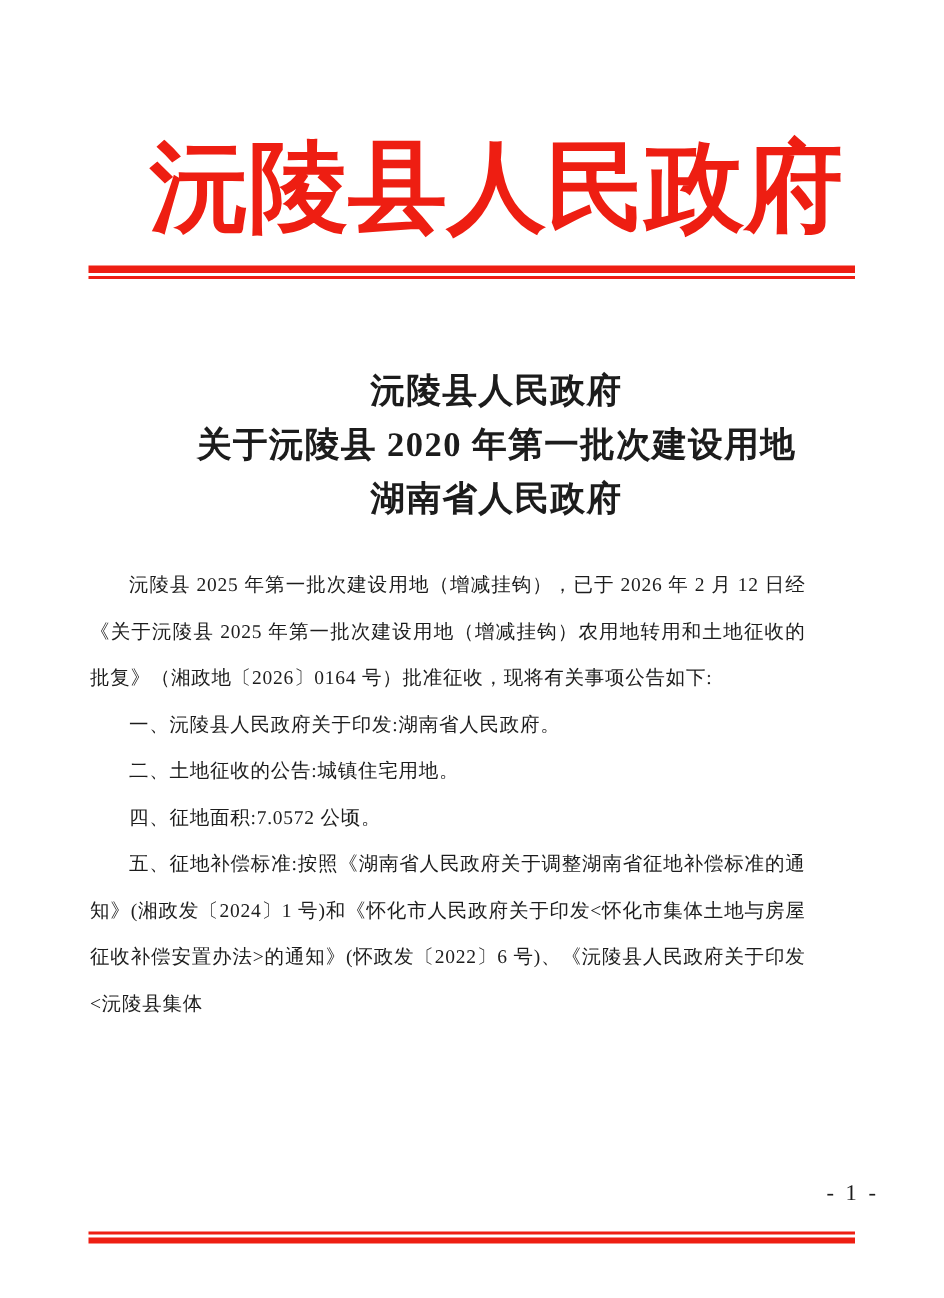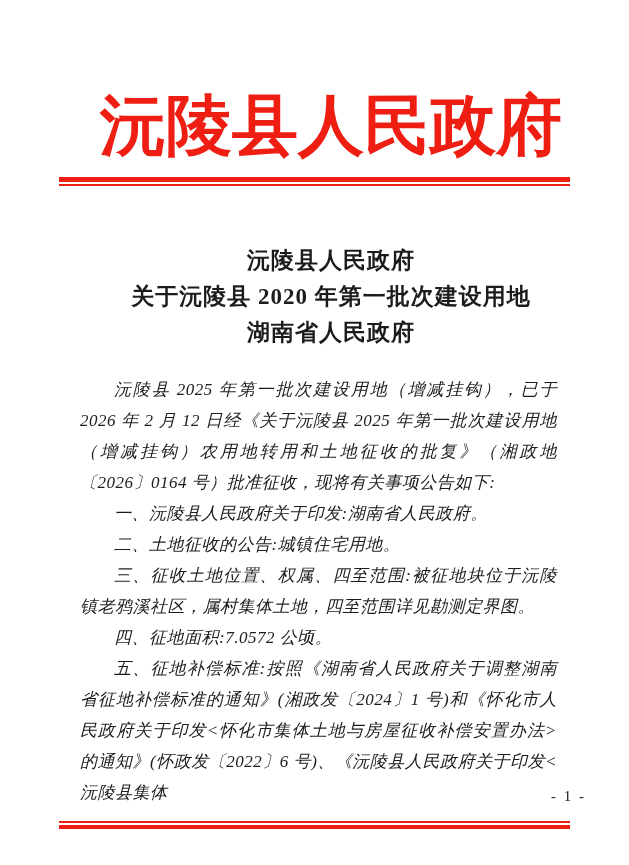--- a/index.html
+++ b/index.html
@@ -53,28 +53,27 @@
     font-weight:bold;
     font-size:23px;
     line-height:36px;
     letter-spacing:1px;
     color:var(--ink);
   }
   
   .doc-body{
     position:absolute;
     top:374px;
-    left:80px;
+    left:60px;
     width:477px;
-    font-size:17px;
+    font-size:13px;
     line-height:31px;
     letter-spacing:0.5px;
     text-align:justify;
     color:var(--ink);
-    font-style:italic;
   }
   .doc-body p{
     margin:0;
     text-indent:2em;
   }
   
   .page-number{
     position:absolute;
     top:788px;
     right:76px;
@@ -106,21 +105,20 @@
   <div class="doc-title">
     <div>沅陵县人民政府</div>
     <div>关于沅陵县 2020 年第一批次建设用地</div>
     <div>湖南省人民政府</div>
   </div>
 
   <div class="doc-body">
     <p>沅陵县 2025 年第一批次建设用地（增减挂钩），已于 2026 年 2 月 12 日经《关于沅陵县 2025 年第一批次建设用地（增减挂钩）农用地转用和土地征收的批复》（湘政地〔2026〕0164 号）批准征收，现将有关事项公告如下:</p>
     <p>一、沅陵县人民政府关于印发:湖南省人民政府。</p>
     <p>二、土地征收的公告:城镇住宅用地。</p>
-    <p>三、征收土地位置、权属、四至范围:被征地块位于沅陵镇老鸦溪社区，属村集体土地，四至范围详见勘测定界图。</p>
     <p>四、征地面积:7.0572 公顷。</p>
     <p>五、征地补偿标准:按照《湖南省人民政府关于调整湖南省征地补偿标准的通知》(湘政发〔2024〕1 号)和《怀化市人民政府关于印发&lt;怀化市集体土地与房屋征收补偿安置办法&gt;的通知》(怀政发〔2022〕6 号)、《沅陵县人民政府关于印发&lt;沅陵县集体</p>
   </div>
 
   <div class="page-number">- 1 -</div>
 
   <div class="footer-rule">
     <div class="rule-thin"></div>
     <div class="rule-thick"></div>
   </div>

